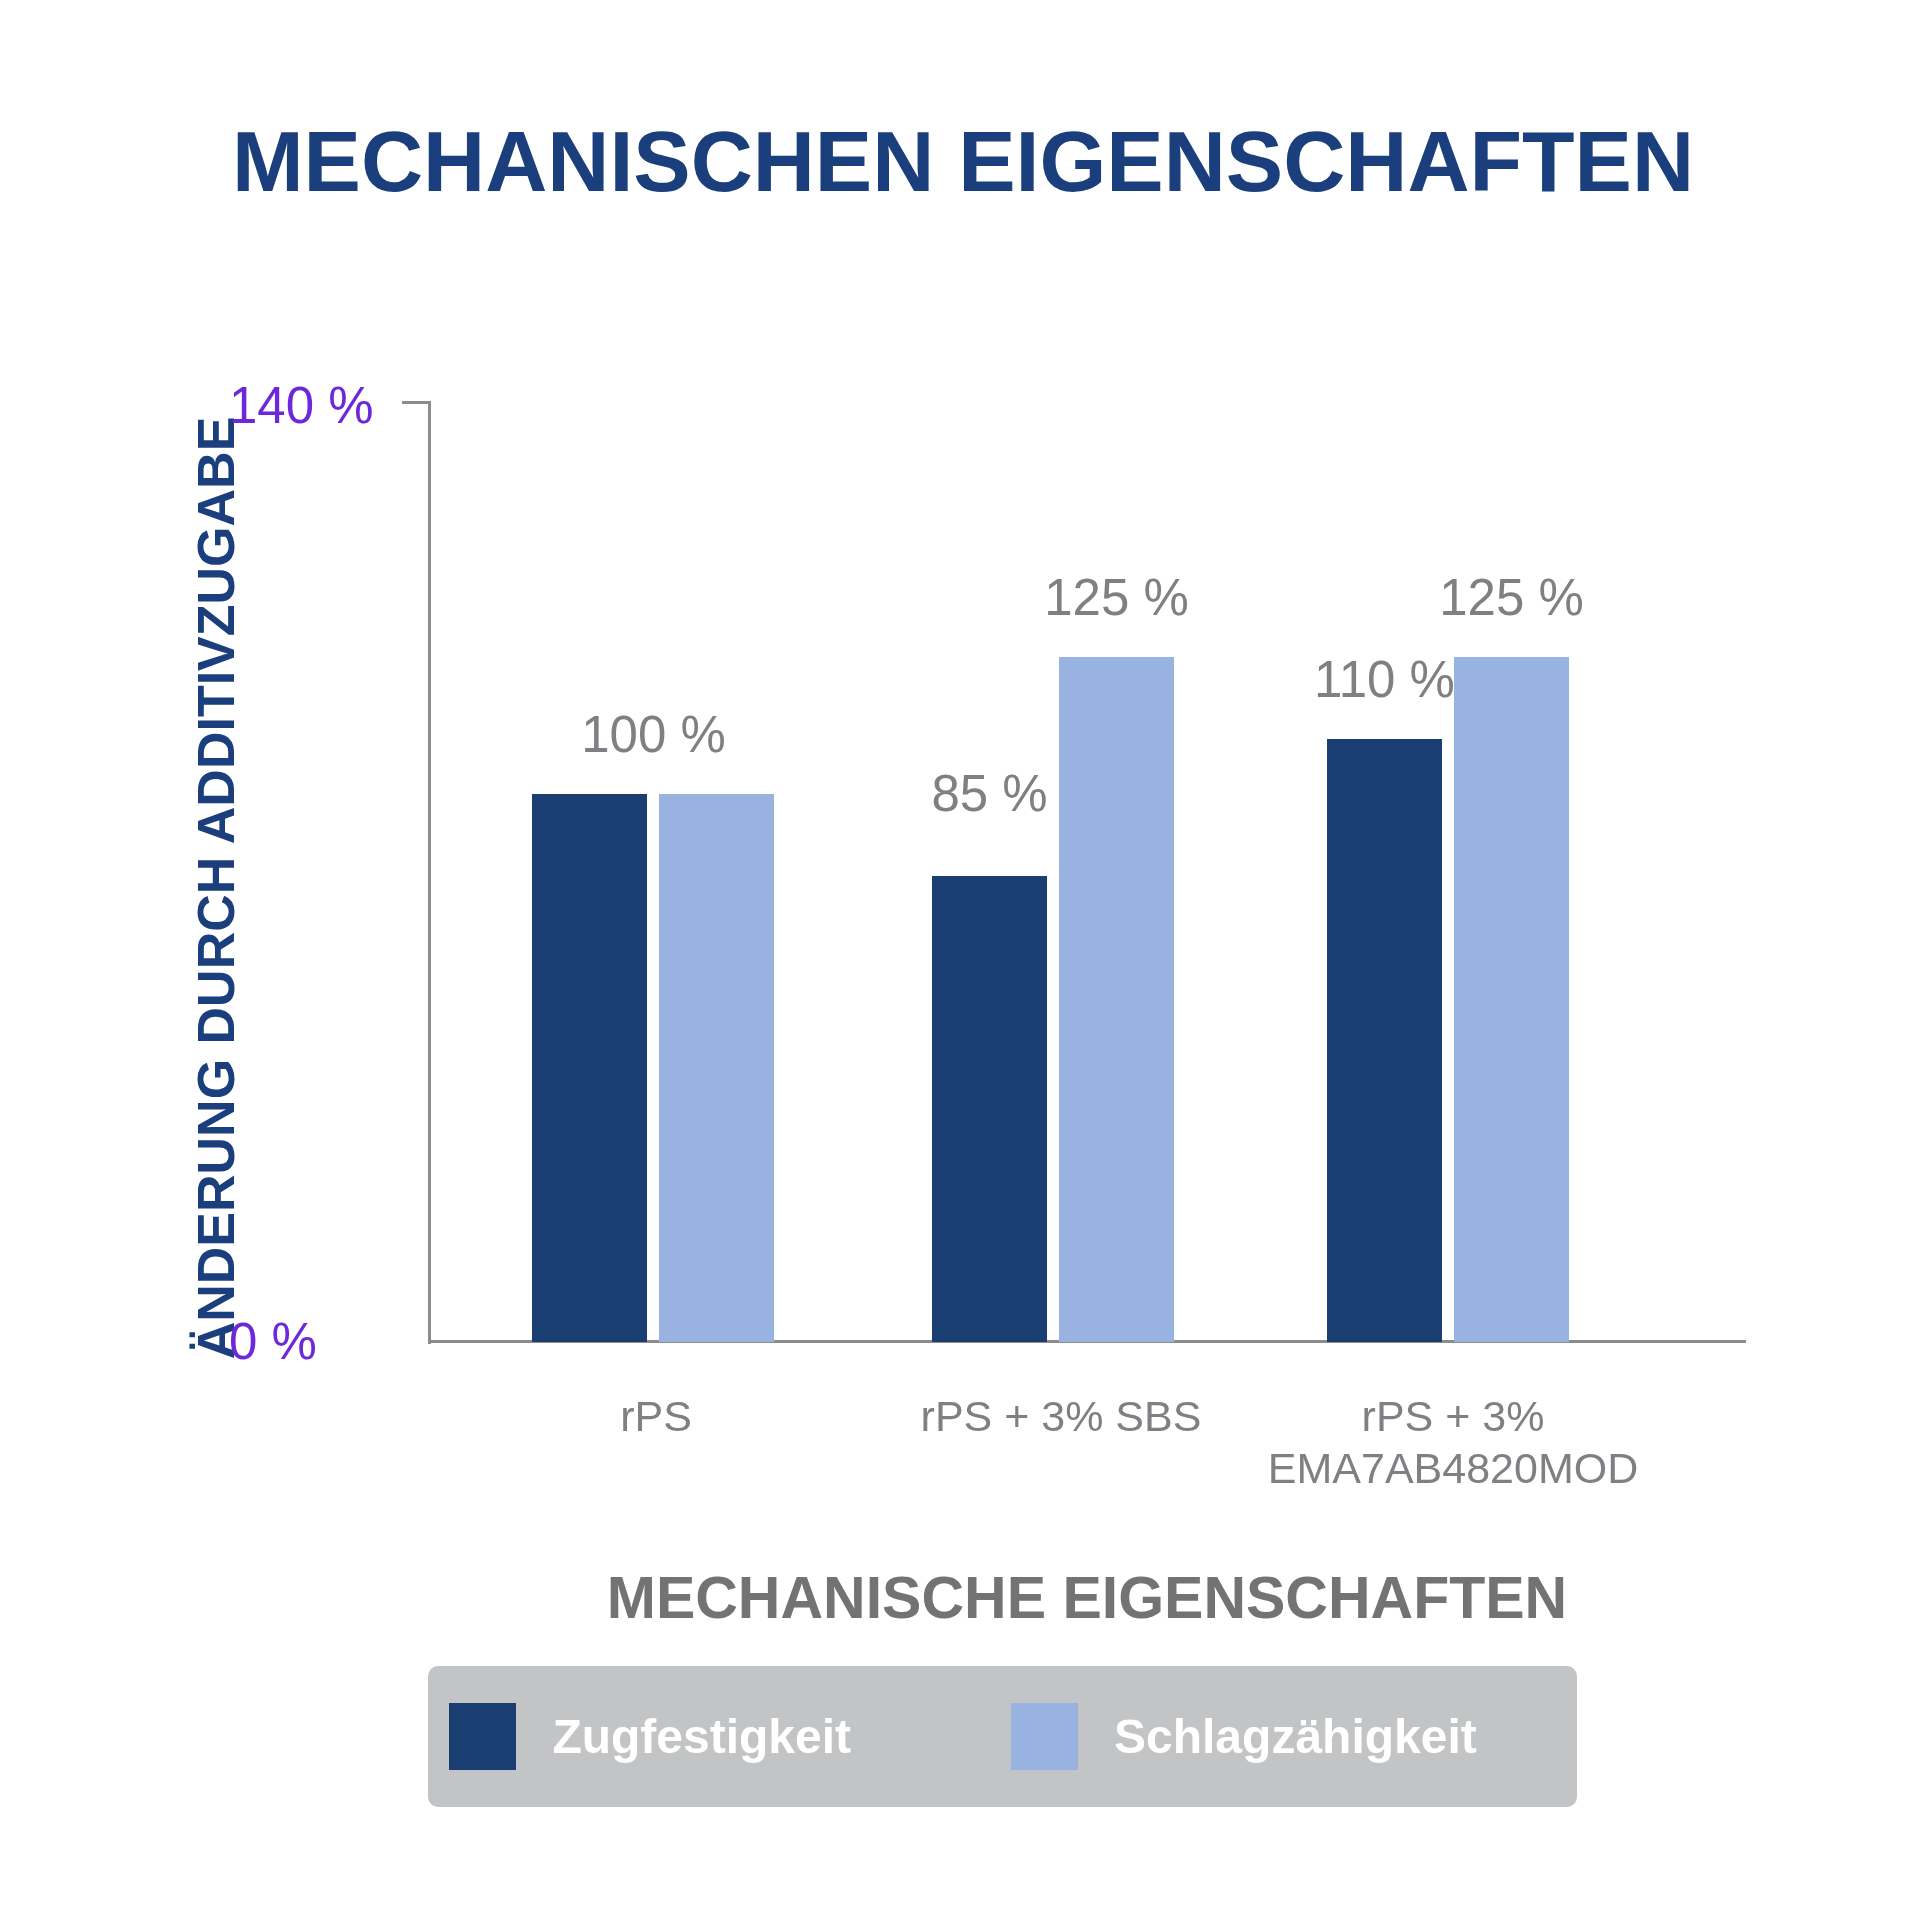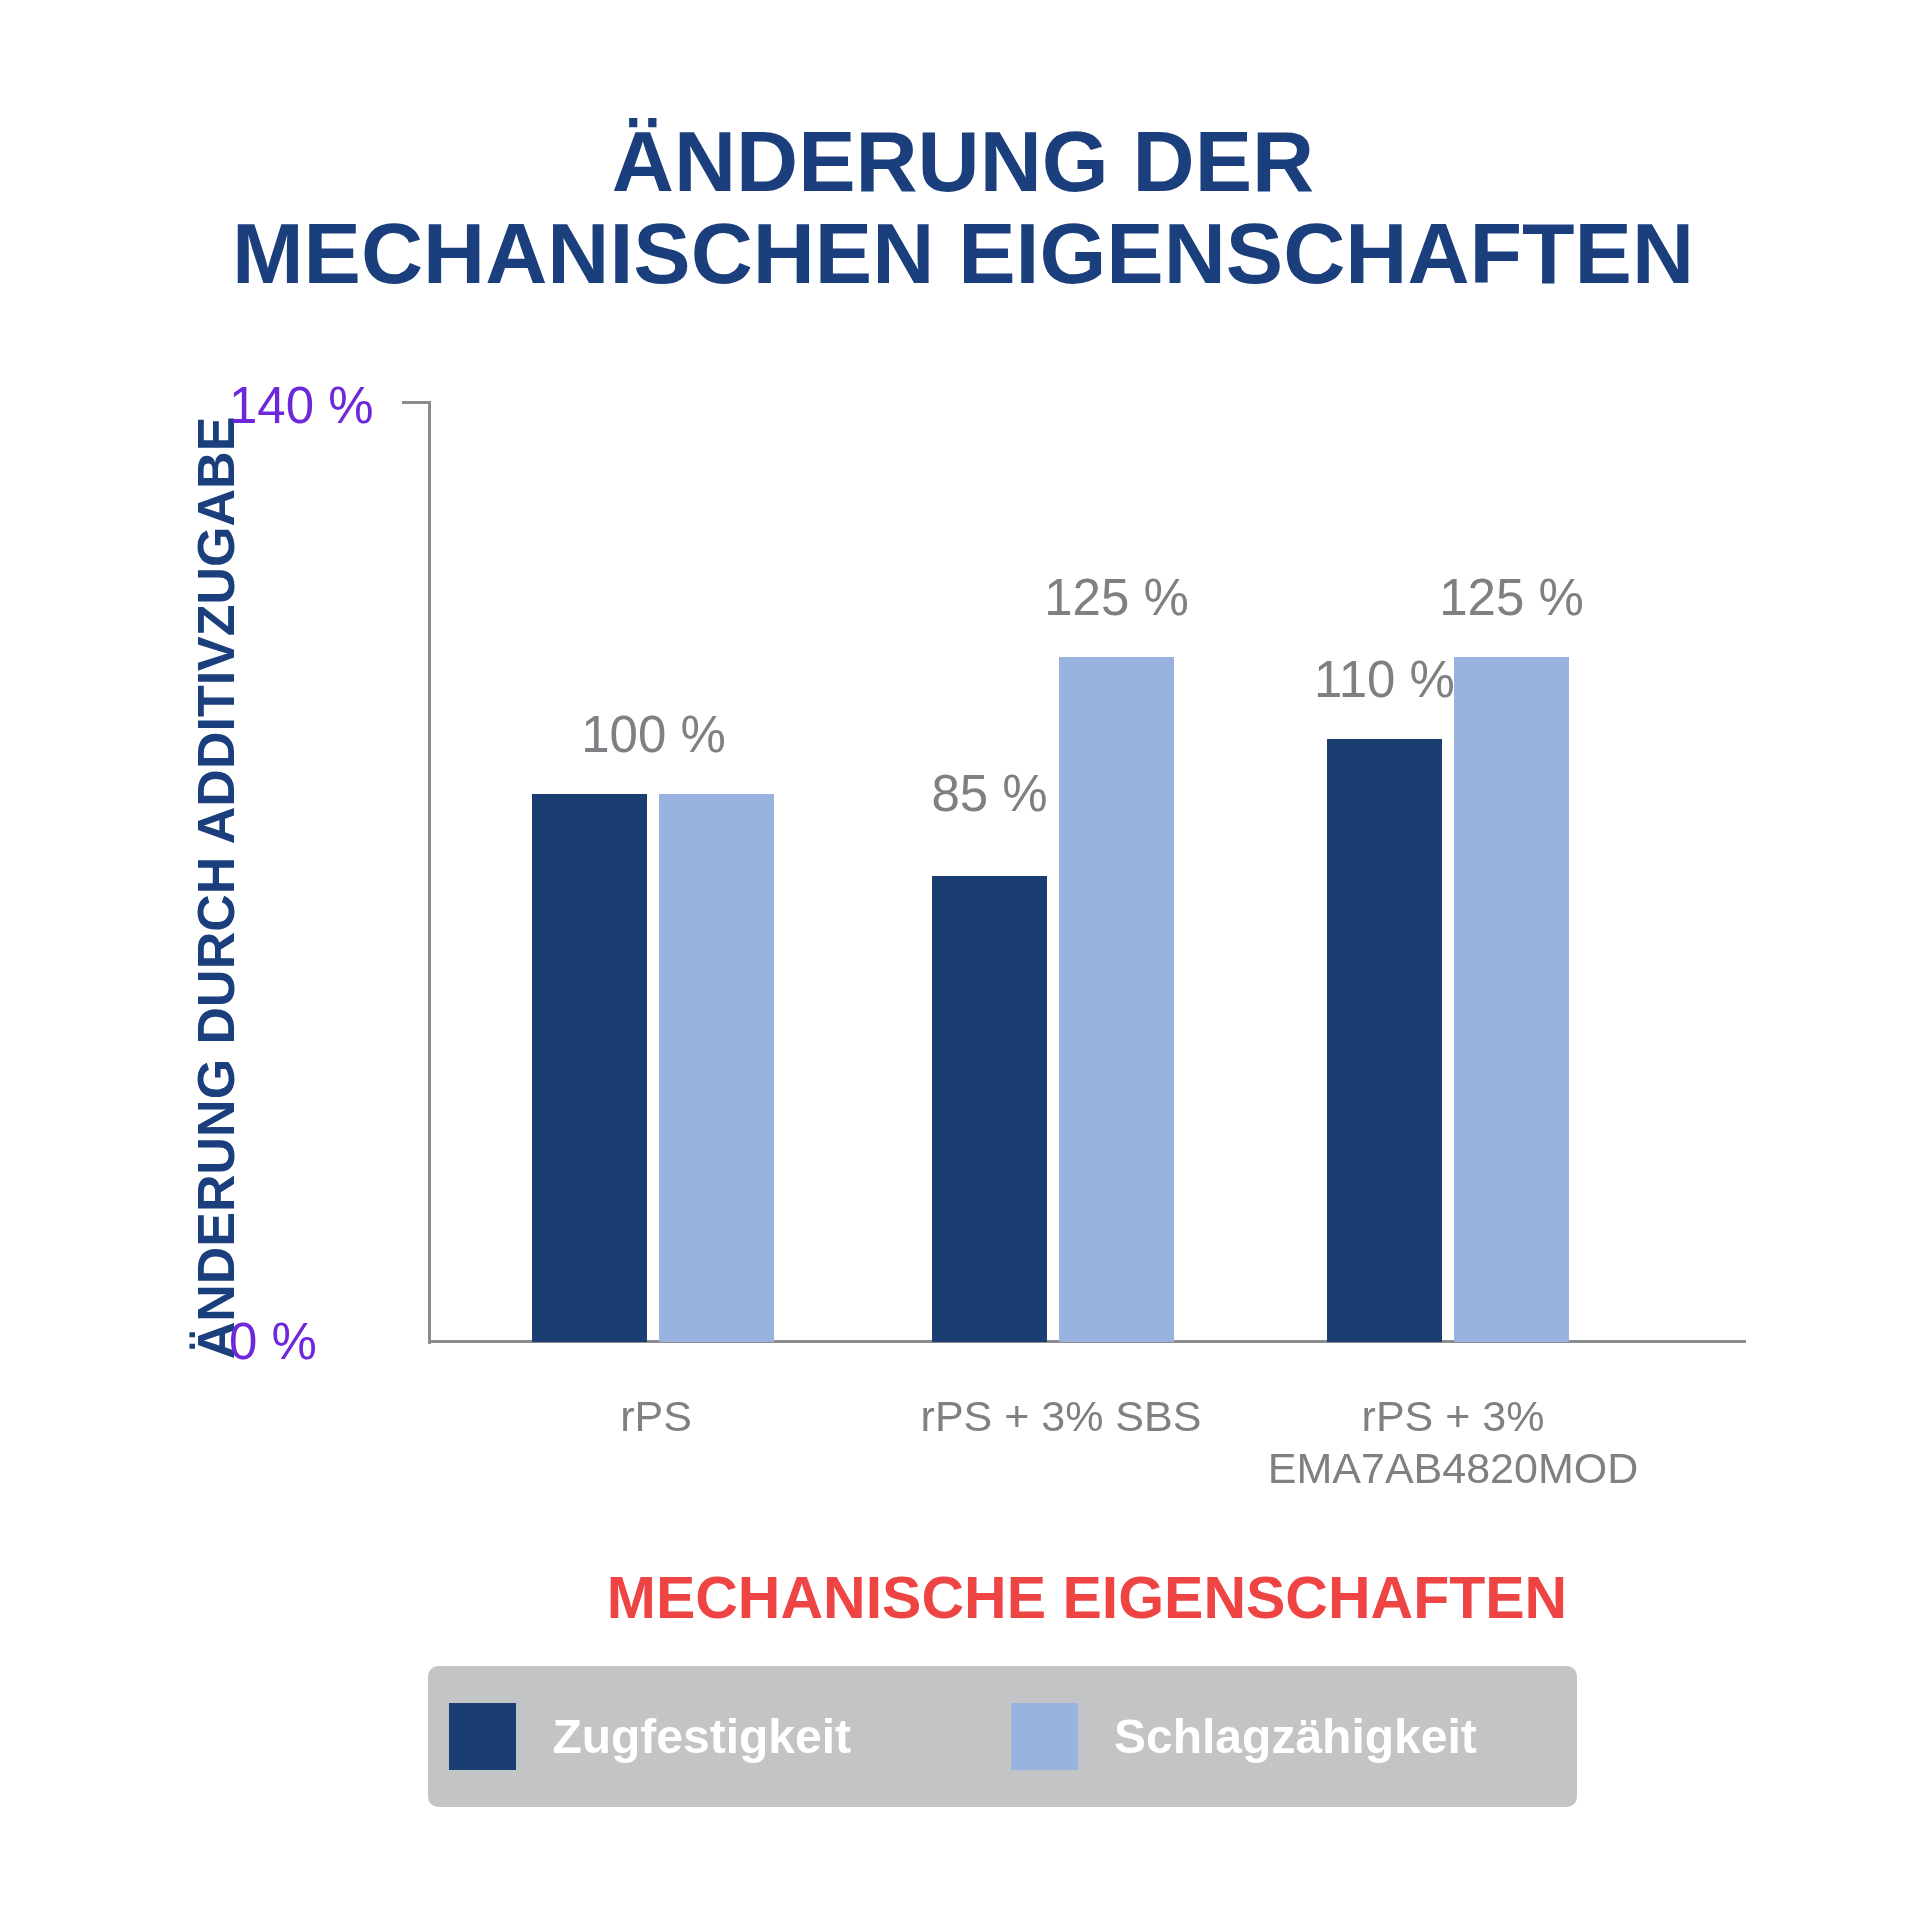--- a/index.html
+++ b/index.html
@@ -74,21 +74,21 @@
     white-space:pre-line;
   }
   
   .x-title{
     position:absolute;
     left:428px; top:1564px;
     width:1318px;
     text-align:center;
     font-weight:bold;
     font-size:59px;
-    color:#ef4444;
+    color:#737373;
   }
   
   .legend{
     position:absolute;
     left:428px; top:1666px;
     width:1149px; height:141px;
     background:#C2C4C5;
     border-radius:10px;
   }
   .legend-item{
@@ -110,21 +110,20 @@
     color:#FFFFFF;
     white-space:nowrap;
   }
 </style>
 </head>
 <body>
 
 <div class="canvas">
 
   <div class="chart-title">
-    <span>ÄNDERUNG DER</span>
     <span>MECHANISCHEN EIGENSCHAFTEN</span>
   </div>
 
   <div class="y-title">ÄNDERUNG DURCH ADDITIVZUGABE</div>
 
   <div class="tick-label tick-140">140 %</div>
   <div class="tick-label tick-0">0 %</div>
 
   <div class="axis y-line"></div>
   <div class="axis y-tick"></div>

